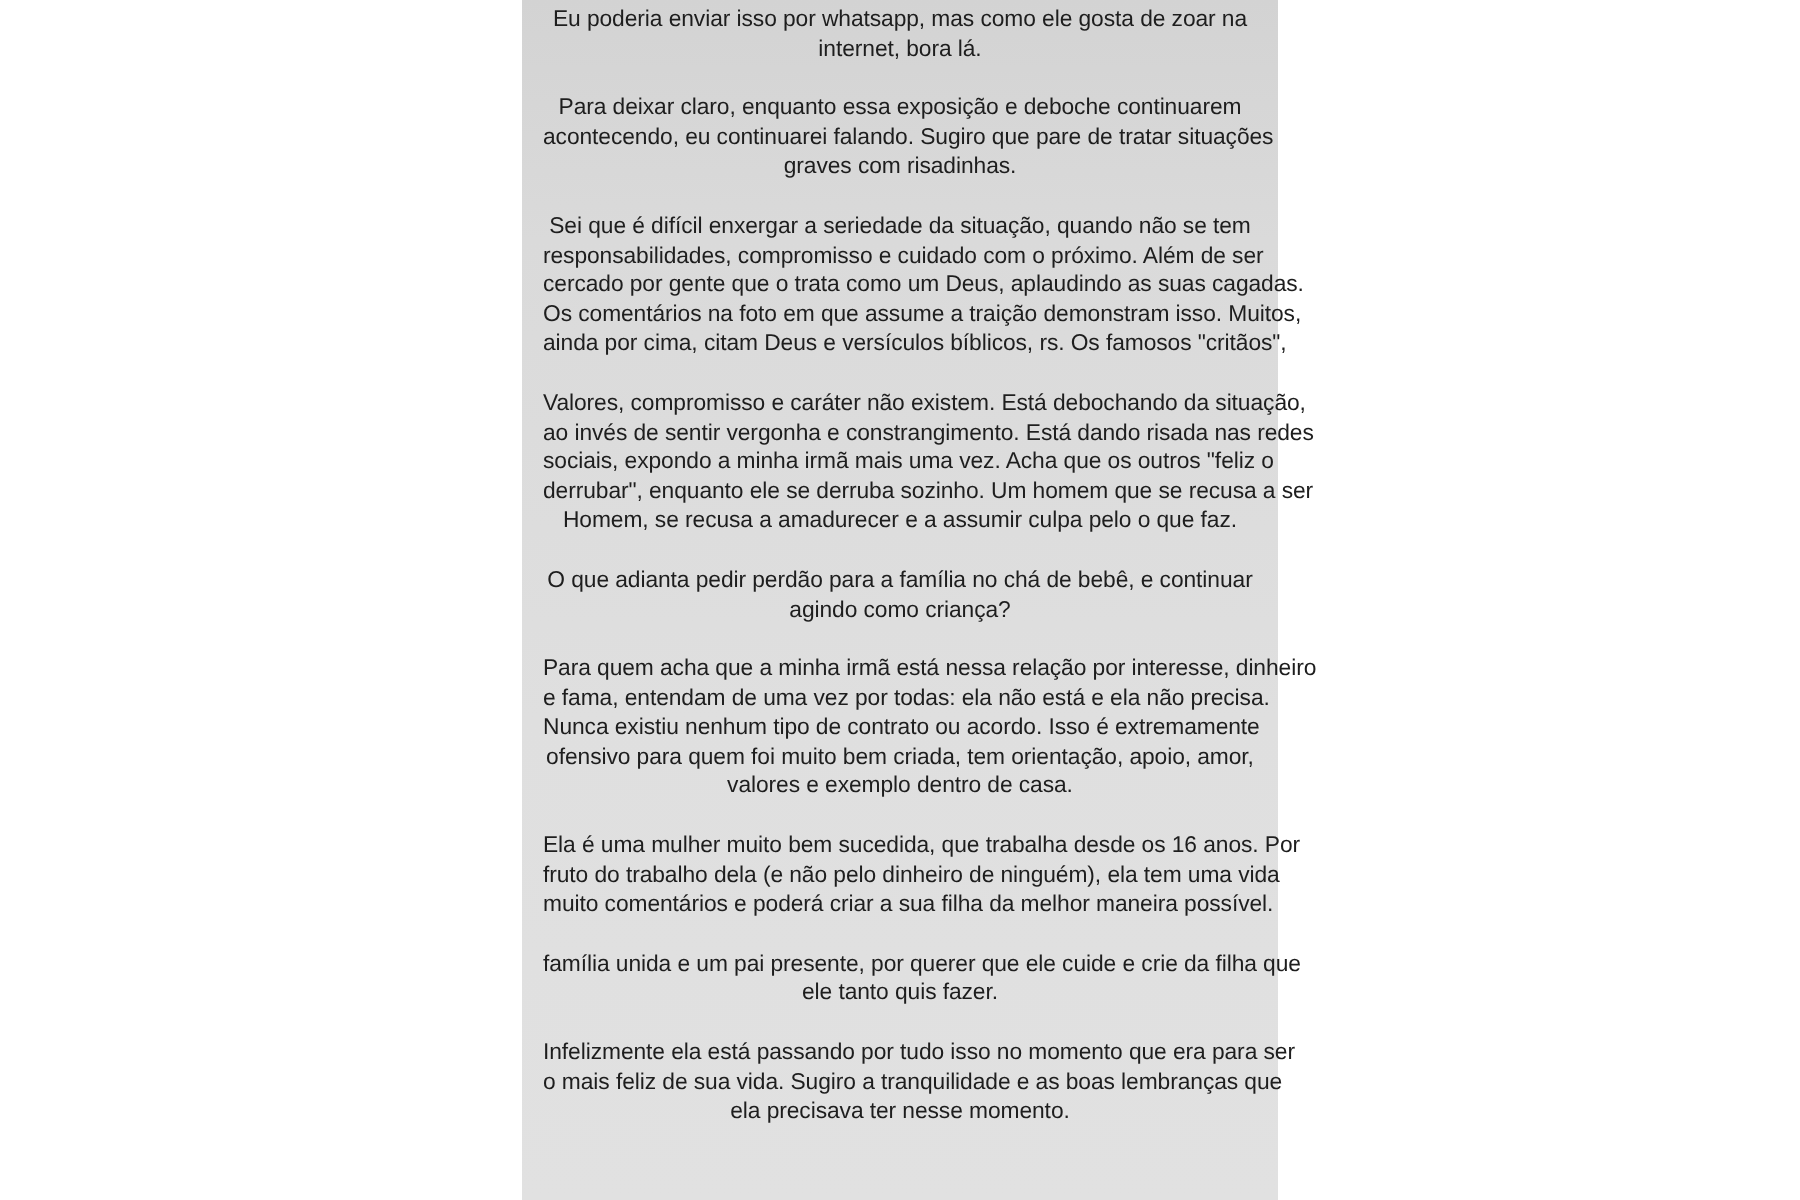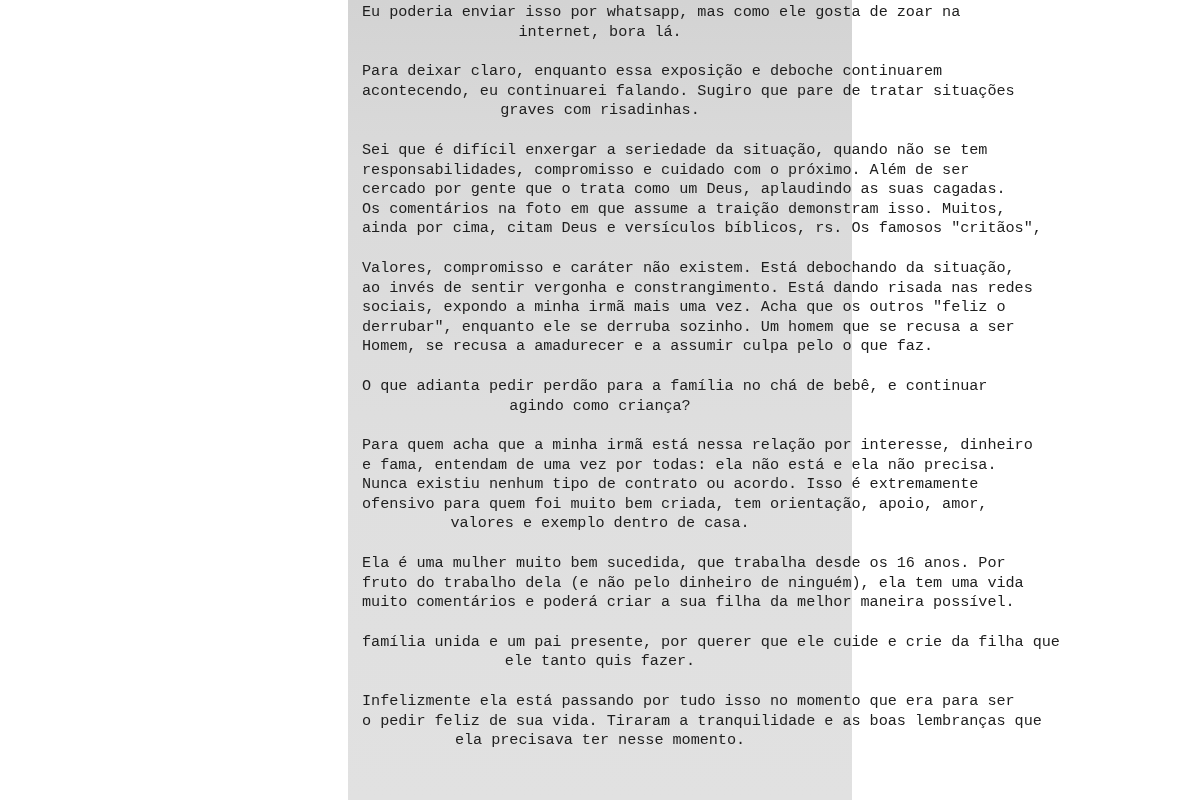--- a/index.html
+++ b/index.html
@@ -20,21 +20,21 @@
     position: absolute;
     left: 348px;
     top: 0;
     width: 504px;
     height: 800px;
     background: linear-gradient(to bottom, #d3d3d3 0%, #dadada 20%, #dfdfdf 60%, #e1e1e1 100%);
     box-sizing: border-box;
     padding: 3px 14px 0 14px;
   }
   .story-text {
-    font-family: Liberation Mono, monospace;
+    font-family: Liberation Sans, sans-serif;
     font-size: 15.2px;
     line-height: 19.6px;
     color: #1e1e1e;
     text-align: center;
     letter-spacing: -0.05px;
   }
   .para {
     margin: 0 0 20px 0;
   }
   .line {
@@ -95,19 +95,19 @@
         <span class="line">muito comentários e poderá criar a sua filha da melhor maneira possível.</span>
       </p>
 
       <p class="para">
         <span class="line">família unida e um pai presente, por querer que ele cuide e crie da filha que</span>
         <span class="line">ele tanto quis fazer.</span>
       </p>
 
       <p class="para">
         <span class="line">Infelizmente ela está passando por tudo isso no momento que era para ser</span>
-        <span class="line">o pedir feliz de sua vida. Tiraram a tranquilidade e as boas lembranças que</span>
+        <span class="line">o mais feliz de sua vida. Sugiro a tranquilidade e as boas lembranças que</span>
         <span class="line">ela precisava ter nesse momento.</span>
       </p>
 
     </div>
   </div>
 </div>
 
 </body></html>

